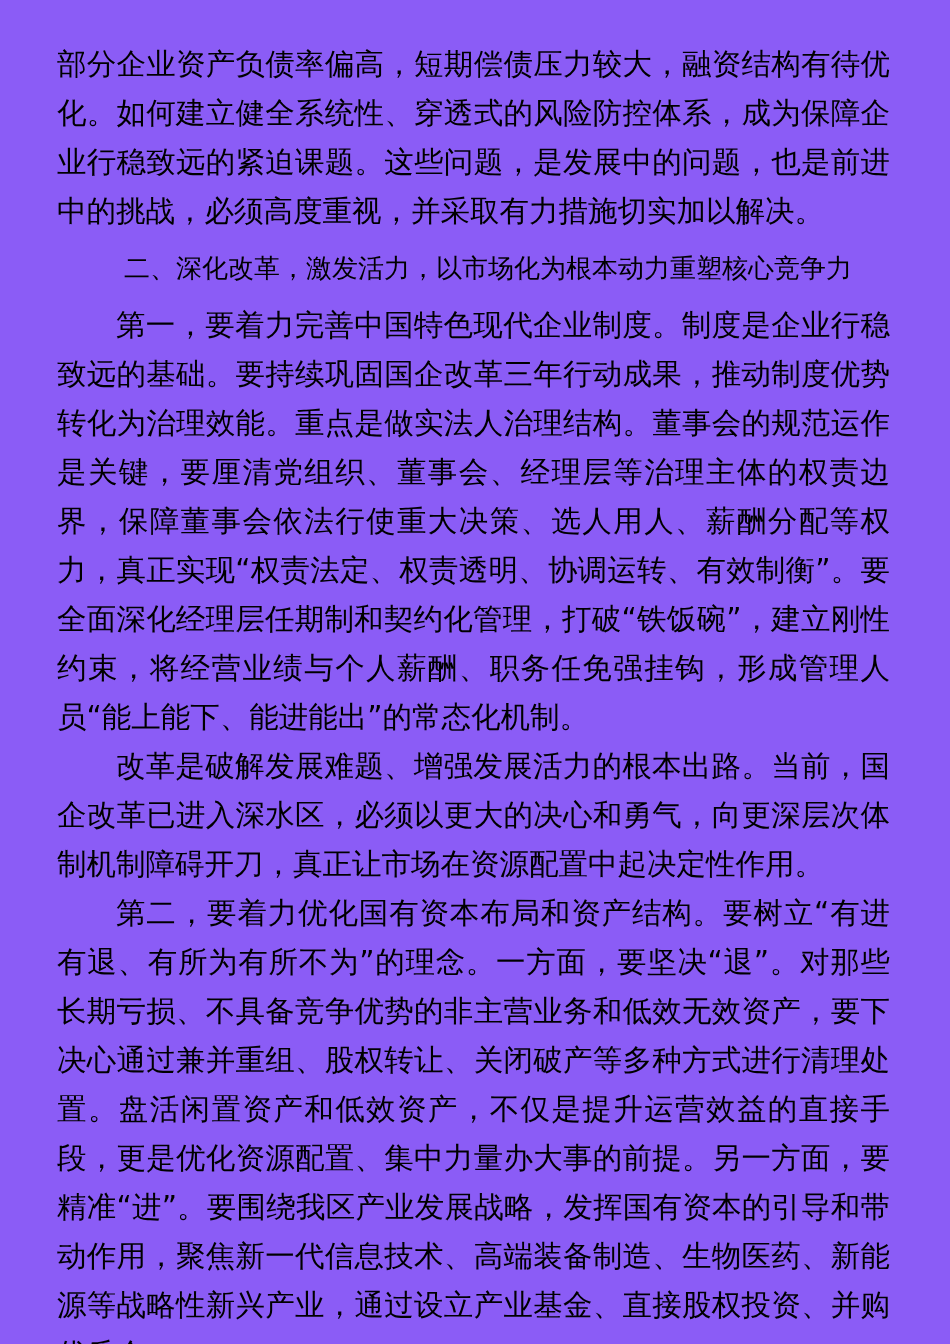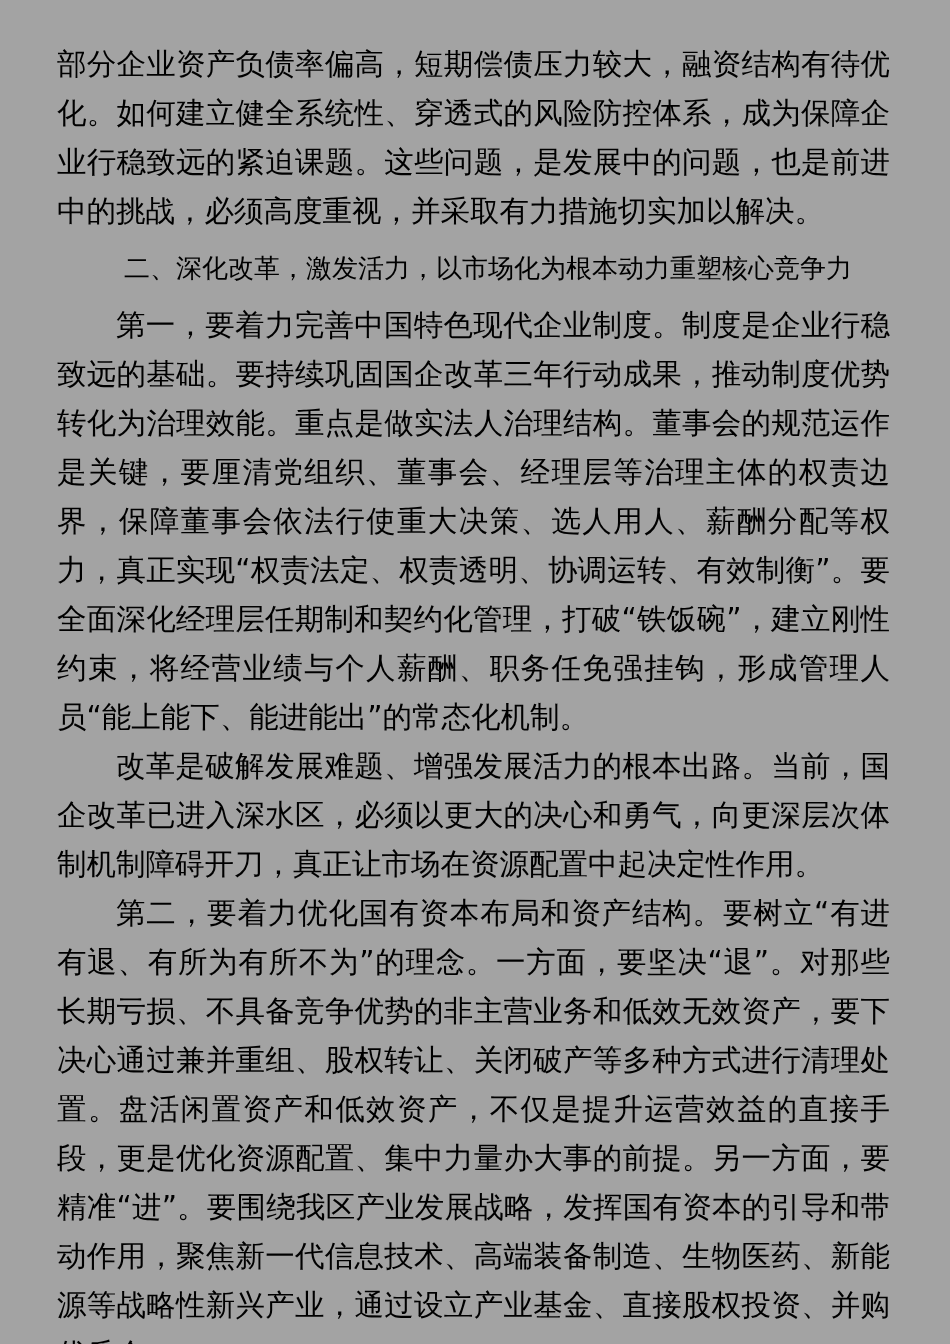--- a/index.html
+++ b/index.html
@@ -63,21 +63,21 @@
     line-height: 49px;
     text-indent: 59px;
     text-align: left;
     font-weight: 400;
     white-space: nowrap;
   }
 </style>
 </head>
 <body style="background: rgb(255, 255, 255); color: rgb(0, 0, 0);">
 
-<div id="page" style="background: #a3a3a3;">
+<div id="page" style="background: #8b5cf6;">
   <div class="doc-body">
 
     <p class="para continuation">部分企业资产负债率偏高，短期偿债压力较大，融资结构有待优化。如何建立健全系统性、穿透式的风险防控体系，成为保障企业行稳致远的紧迫课题。这些问题，是发展中的问题，也是前进中的挑战，必须高度重视，并采取有力措施切实加以解决。</p>
 
     <p class="heading">二、深化改革，激发活力，以市场化为根本动力重塑核心竞争力</p>
 
     <p class="para indent">第一，要着力完善中国特色现代企业制度。制度是企业行稳致远的基础。要持续巩固国企改革三年行动成果，推动制度优势转化为治理效能。重点是做实法人治理结构。董事会的规范运作是关键，要厘清党组织、董事会、经理层等治理主体的权责边界，保障董事会依法行使重大决策、选人用人、薪酬分配等权力，真正实现“权责法定、权责透明、协调运转、有效制衡”。要全面深化经理层任期制和契约化管理，打破“铁饭碗”，建立刚性约束，将经营业绩与个人薪酬、职务任免强挂钩，形成管理人员“能上能下、能进能出”的常态化机制。</p>
 
     <p class="para indent">改革是破解发展难题、增强发展活力的根本出路。当前，国企改革已进入深水区，必须以更大的决心和勇气，向更深层次体制机制障碍开刀，真正让市场在资源配置中起决定性作用。</p>
 

